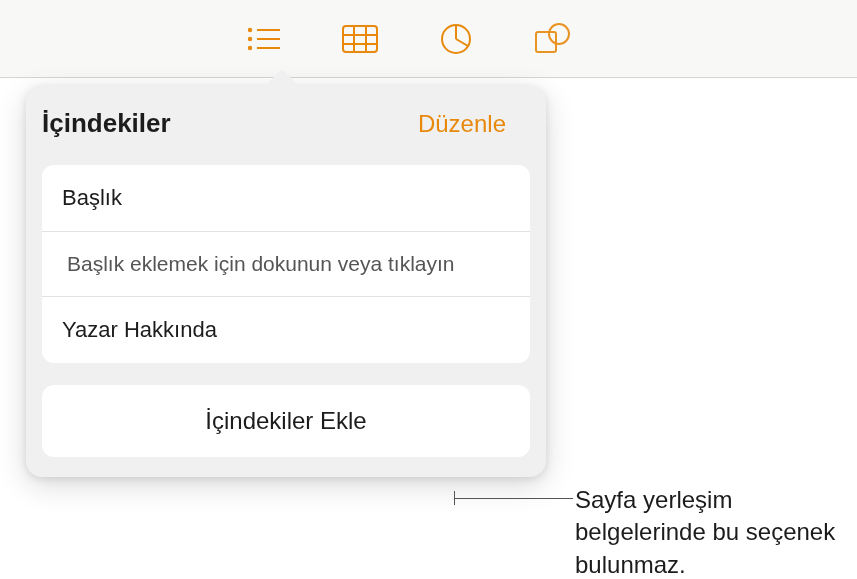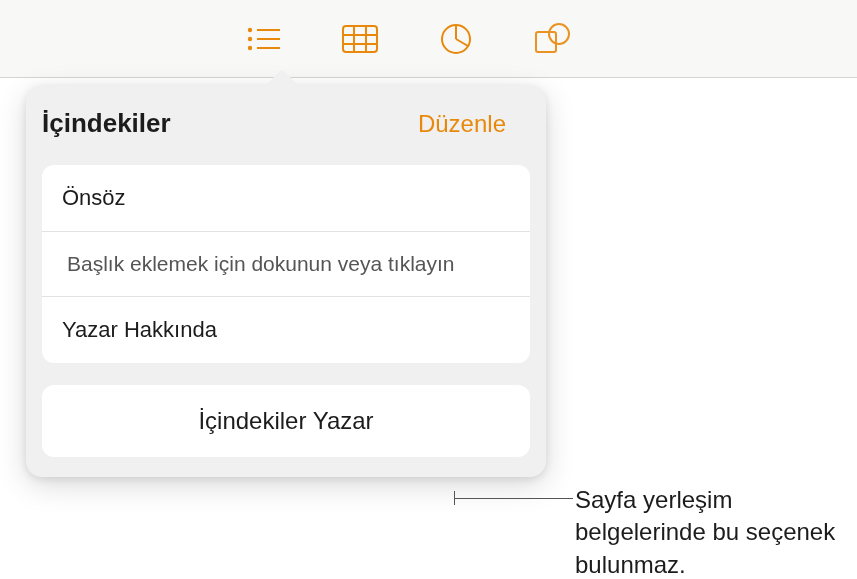--- a/index.html
+++ b/index.html
@@ -177,21 +177,21 @@
     </svg>
   </div>
 </div>
 
 <div class="popover">
   <div class="popover-header">
     <span class="popover-title">İçindekiler</span>
     <span class="popover-edit">Düzenle</span>
   </div>
   <div class="toc-list">
-    <div class="toc-item">Önsöz</div>
+    <div class="toc-item">Başlık</div>
     <div class="toc-item indent">Başlık eklemek için dokunun veya tıklayın</div>
     <div class="toc-item">Yazar Hakkında</div>
   </div>
-  <div class="add-toc-btn">İçindekiler Yazar</div>
+  <div class="add-toc-btn">İçindekiler Ekle</div>
 </div>
 
 <div class="annotation-line"></div>
 <div class="annotation">Sayfa yerleşim belgelerinde bu seçenek bulunmaz.</div>
 
 </body></html>

